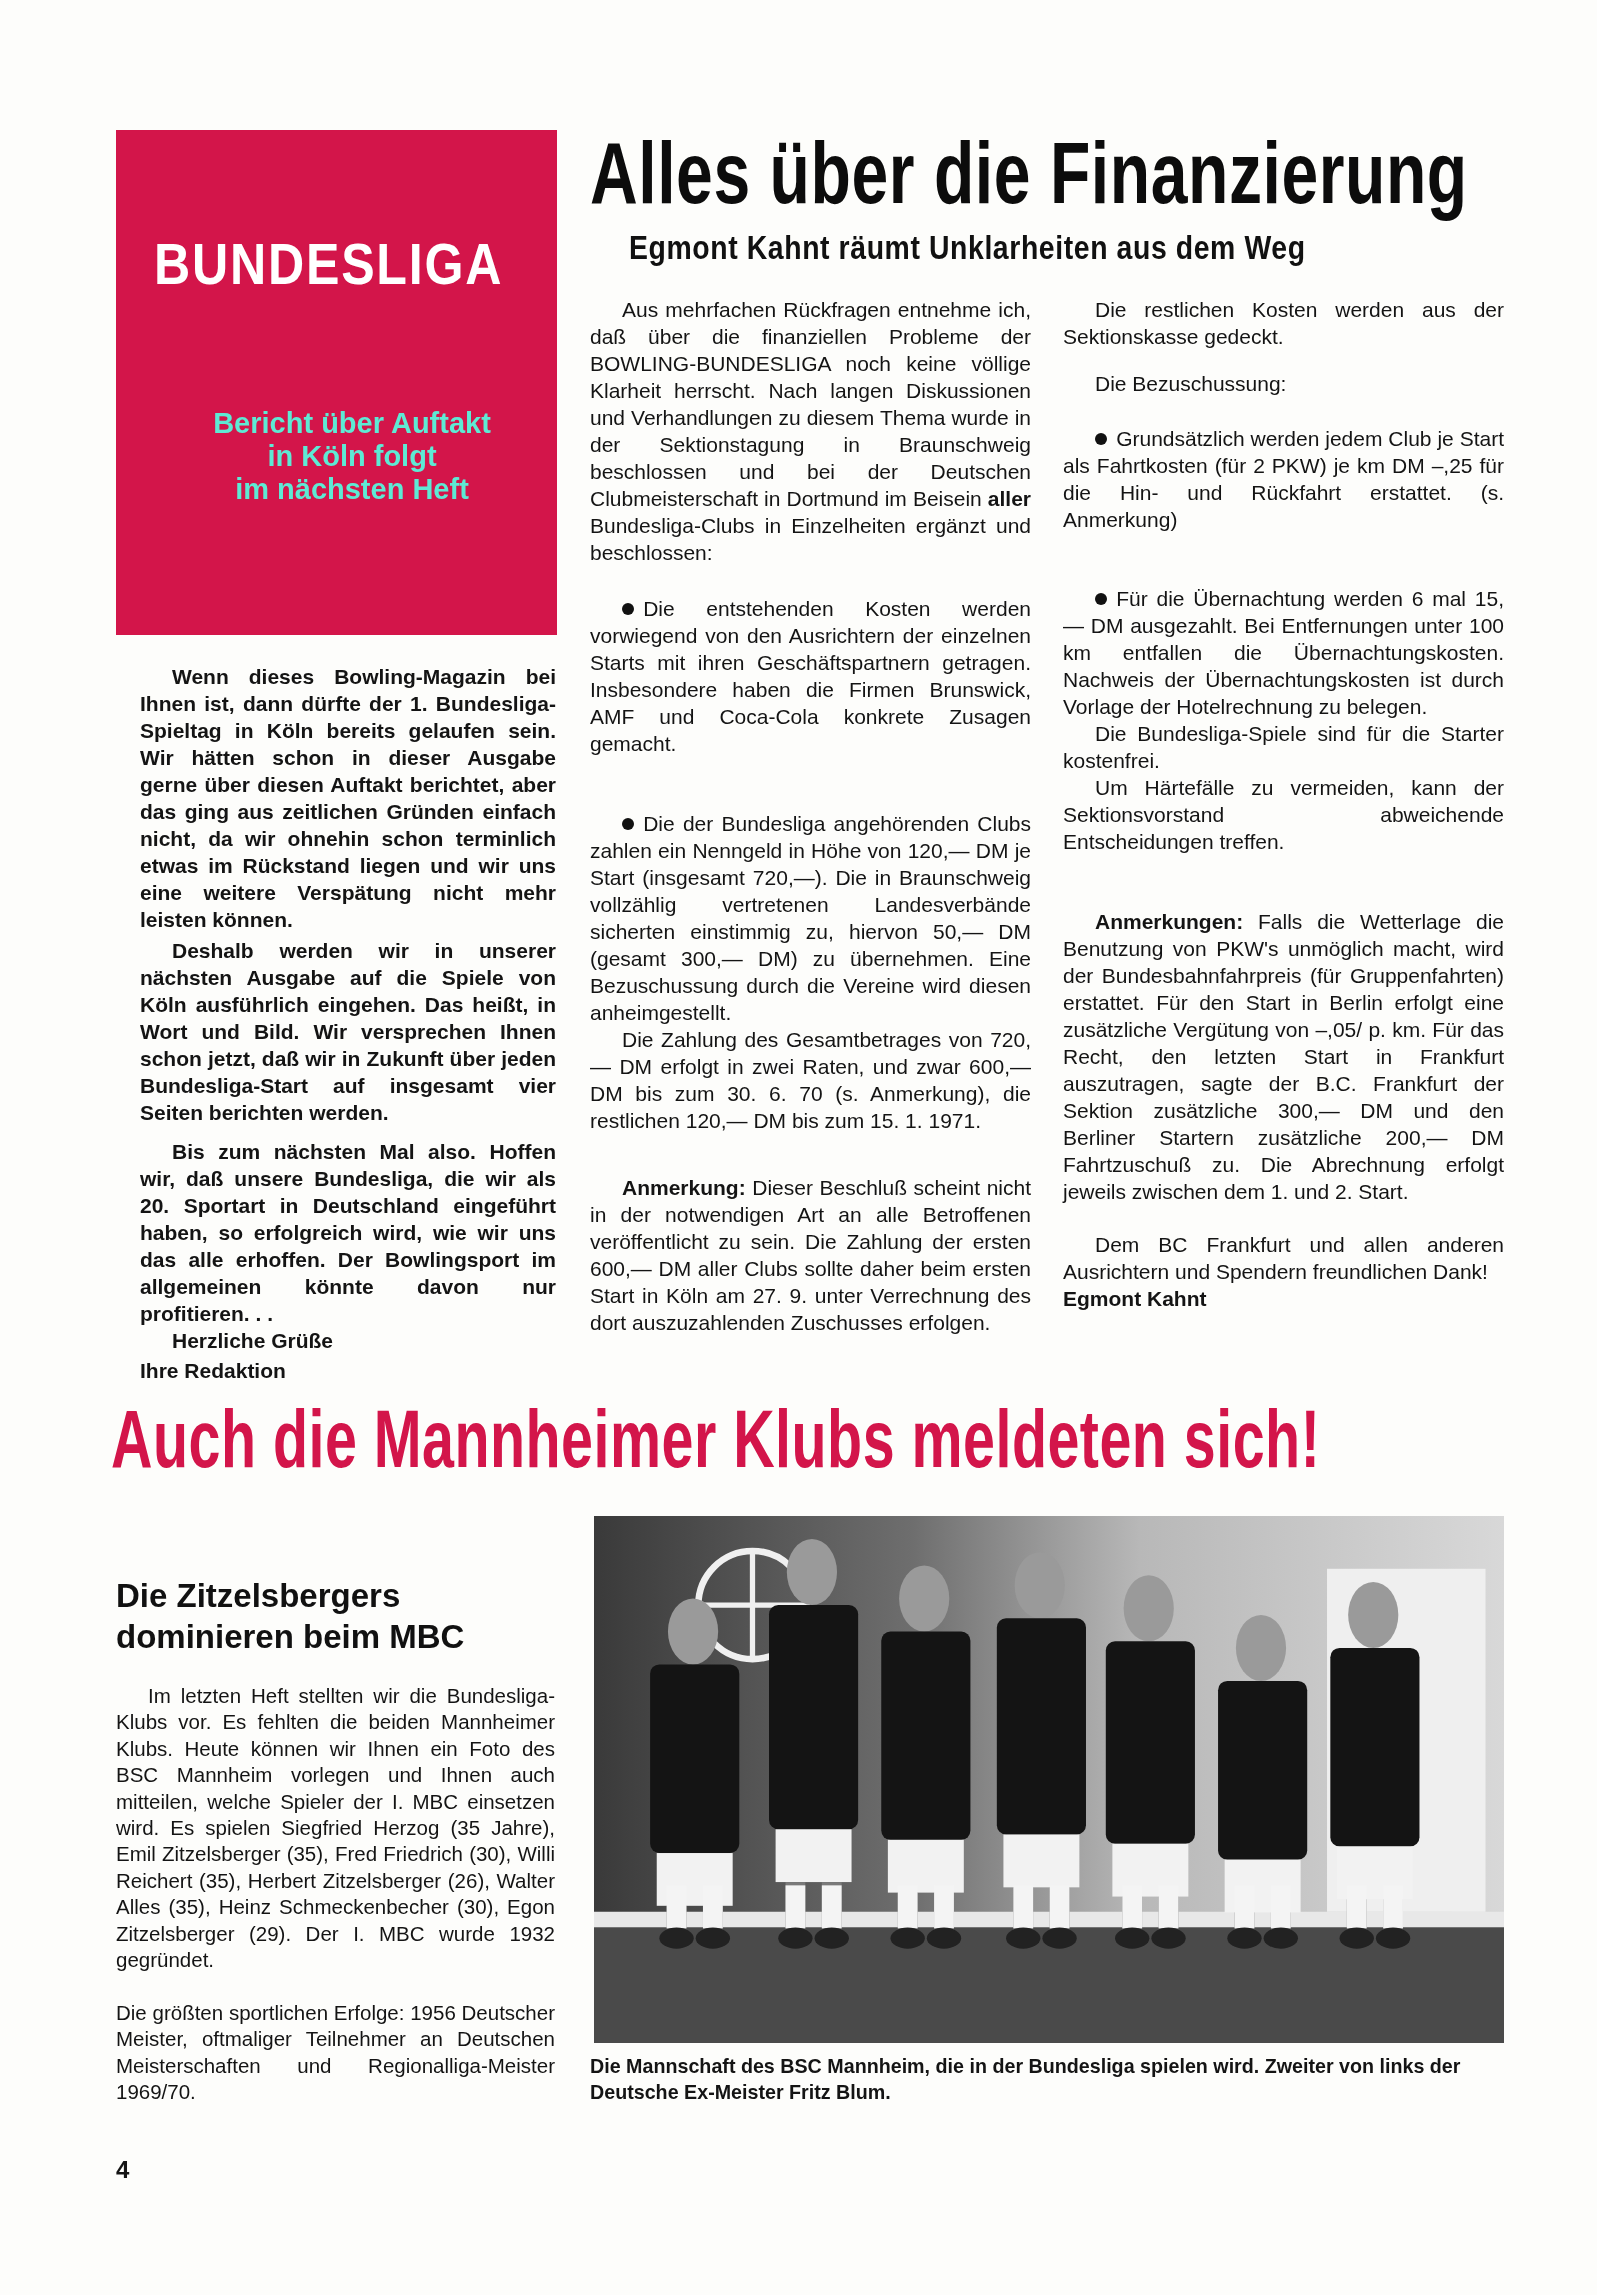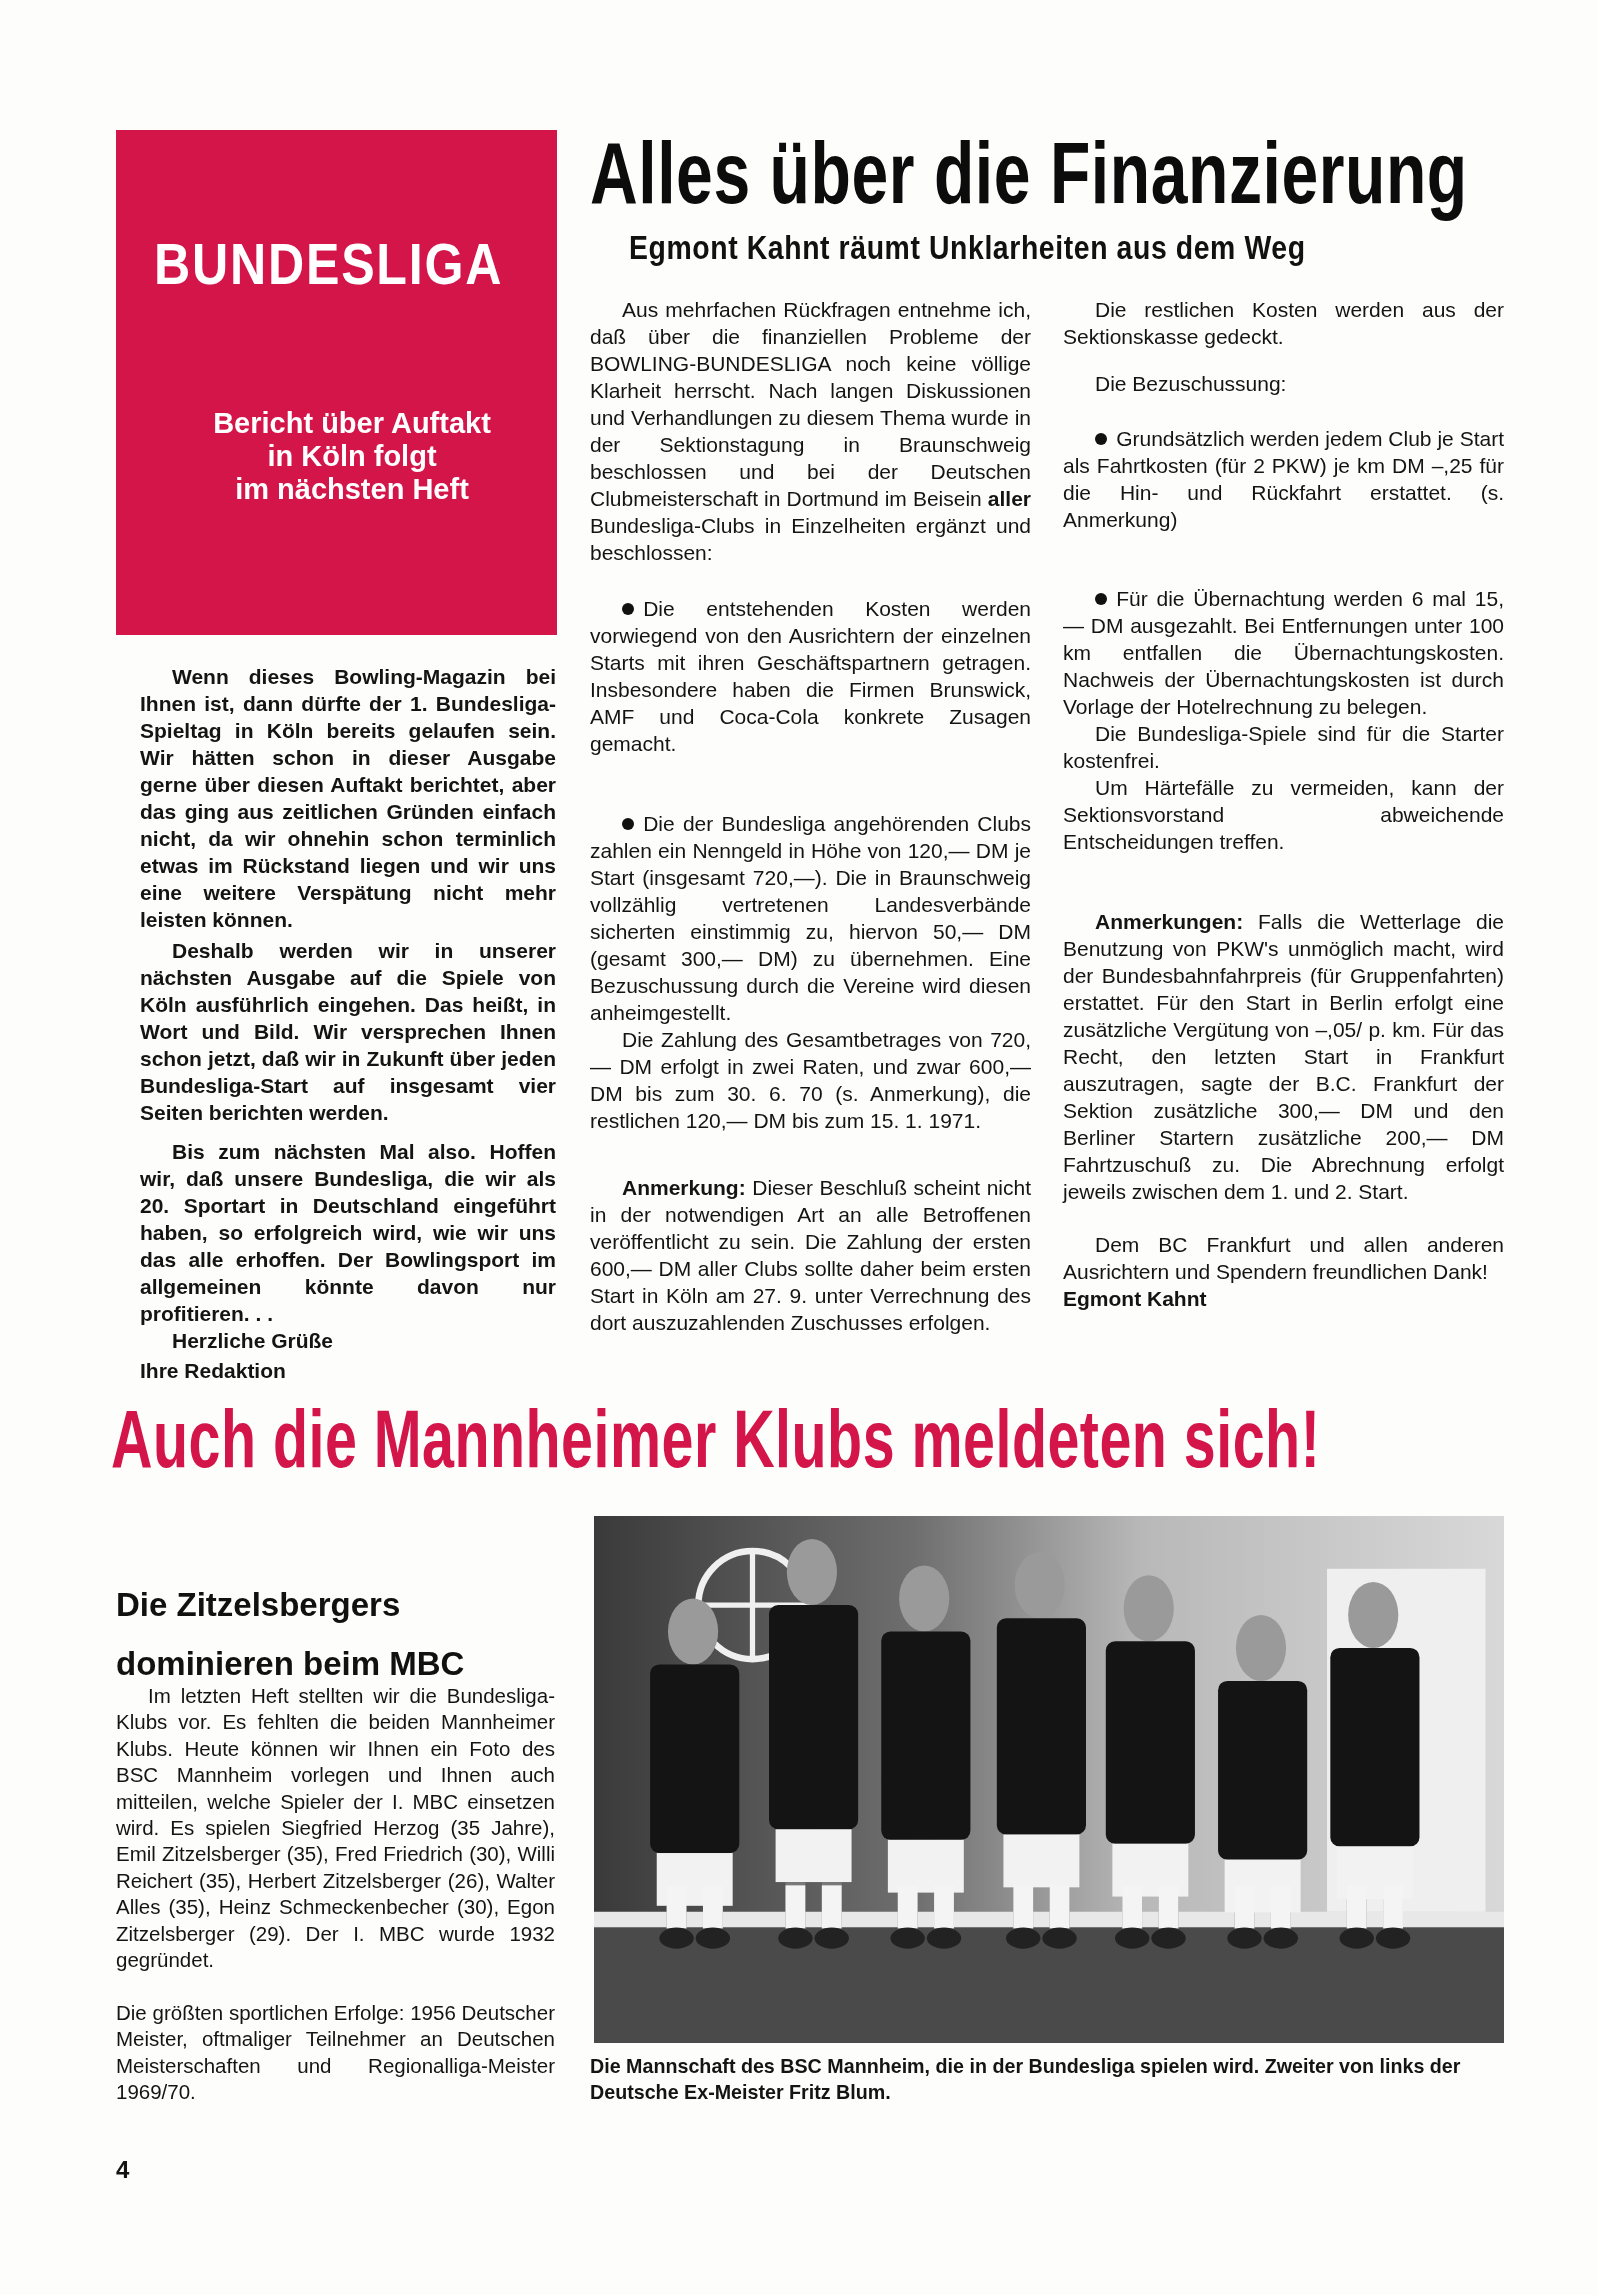--- a/index.html
+++ b/index.html
@@ -14,21 +14,21 @@
     left: 116px; top: 130px; width: 441px; height: 505px; background: #d3154a; text-align: center;
   }
   #redbox .rb-title {
     position: absolute; left: 38px; top: 106px; width: 396px;
     font-family: "Liberation Sans", sans-serif; font-weight: bold; color: #ffffff;
     font-size: 57px; letter-spacing: 2px; transform: scaleX(0.88); transform-origin: left top;
     line-height: 1;
   }
   #redbox .rb-sub {
     position: absolute; left: 38px; top: 277px; width: 396px;
-    font-weight: bold; color: #ffffff; font-size: 29px; line-height: 33px;
+    font-weight: bold; color: #5eead4; font-size: 29px; line-height: 33px;
   }
 
   
   #main-headline {
     left: 590px; top: 129px; width: 924px; white-space: nowrap;
     font-family: "Liberation Sans", sans-serif; font-weight: bold; font-size: 87px; line-height: 1;
     transform: scaleX(0.76); transform-origin: left top; letter-spacing: 0.7px; color: #0c0c0c;
   }
   #subheadline {
     left: 629px; top: 231px; white-space: nowrap;
@@ -51,21 +51,21 @@
   #col-right{ left: 1063px; top: 296px; width: 441px; }
 
   
   #red-headline {
     left: 111px; top: 1398px; white-space: nowrap;
     font-weight: bold; font-size: 82px; line-height: 1; color: #d3154a;
     transform: scaleX(0.70); transform-origin: left top; letter-spacing: 0.7px;
   }
   #sub2-title {
     left: 116px; top: 1575px; width: 462px;
-    font-weight: bold; font-size: 33px; line-height: 59px; color: #111;
+    font-weight: bold; font-size: 33px; line-height: 41px; color: #111;
   }
   #col-bottom-left { left: 116px; top: 1683px; width: 439px; }
   #col-bottom-left p { font-size: 20.5px; line-height: 26.4px; }
 
   #photo {
     left: 594px; top: 1516px; width: 910px; height: 527px; background: #2a2a2a; overflow: hidden;
   }
   #photo svg { width: 100%; height: 100%; display: block; }
 
   #caption {

